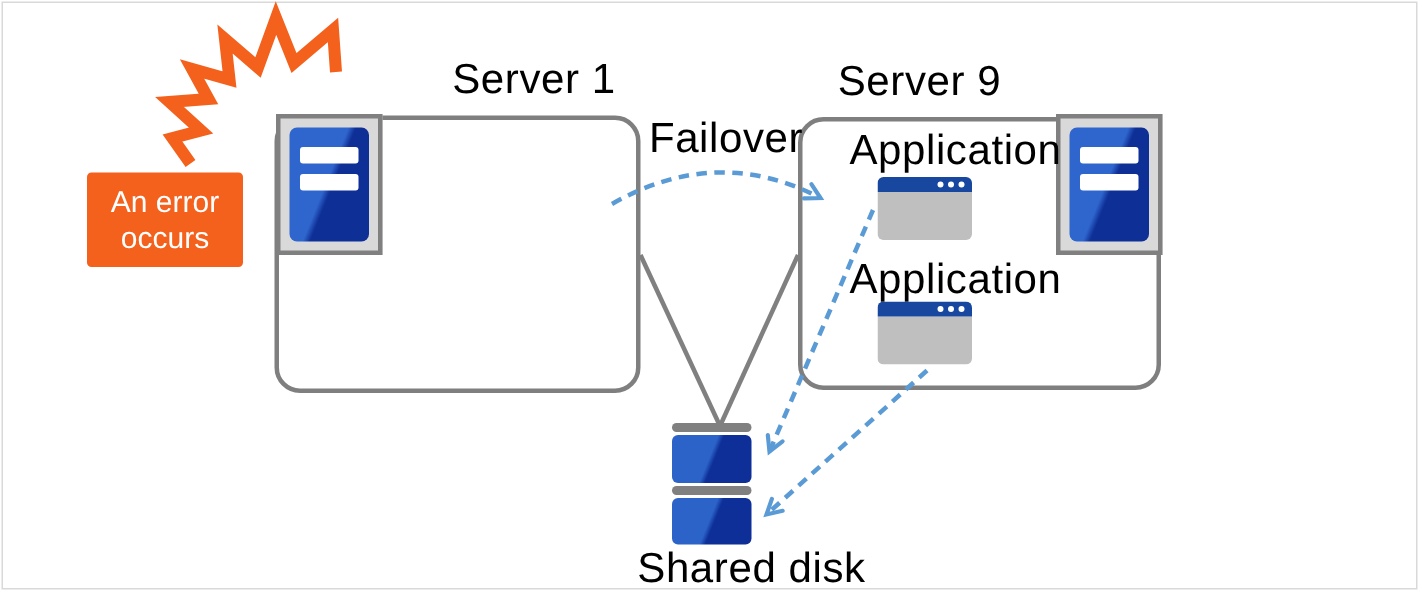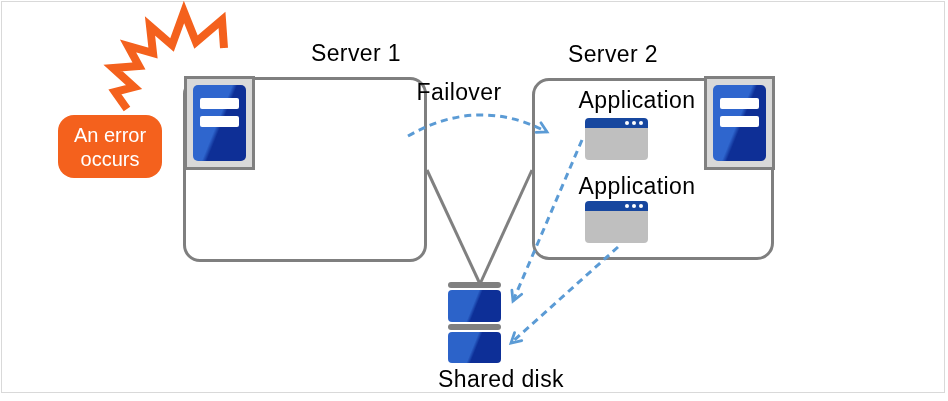--- a/index.html
+++ b/index.html
@@ -22,21 +22,21 @@
     position:relative;width:948px;height:401px;background:#ffffff;
     font-family:"Liberation Sans",sans-serif;overflow:hidden;
   }
   #canvas *{box-sizing:border-box;}
   .frame{
     position:absolute;left:1px;top:1px;width:944px;height:392px;
     border:1px solid var(--frame_gray,#D9D9D9);pointer-events:none;
   }
   .label{
     position:absolute;transform:translateX(-50%);white-space:nowrap;
-    color:var(--label_black,#000);font-size:23px;line-height:20px;letter-spacing:.4px;
+    color:var(--label_black,#000);font-size:28px;line-height:20px;letter-spacing:.4px;
   }
   .server-box{
     position:absolute;border:3px solid var(--box_border_gray,#7F7F7F);
     border-radius:17px;background:transparent;
   }
   #box-s1{left:183px;top:77px;width:244px;height:185px;}
   #box-s2{left:532px;top:78px;width:242px;height:182px;}
   .server-icon{
     position:absolute;width:71px;height:94px;
     background:var(--icon_bg_gray,#D9D9D9);
@@ -44,21 +44,21 @@
   }
   #icon-s1{left:184px;top:76px;}
   #icon-s2{left:704px;top:76px;}
   .tower{
     position:absolute;left:6px;top:6px;width:53px;height:76px;border-radius:5px;
     background:linear-gradient(112deg,var(--tower_light_blue,#2F66CE) 47%,var(--tower_dark_blue,#0E2F96) 53%);
   }
   .slot{position:absolute;left:7px;width:39px;height:11px;background:#fff;border-radius:2px;}
   .slot.s1{top:13px;} .slot.s2{top:31px;}
   .error-box{
-    position:absolute;left:58px;top:115px;width:104px;height:63px;border-radius:16px;
+    position:absolute;left:58px;top:115px;width:104px;height:63px;border-radius:3px;
     background:var(--accent_orange,#F4611D);color:#ffffff;font-size:20px;line-height:24px;
     text-align:center;display:flex;align-items:center;justify-content:flex-start;padding:2px 3px;
   }
   .app-window{position:absolute;width:63px;height:42px;border-radius:4px;overflow:hidden;}
   #win-app1{left:585px;top:118px;} #win-app2{left:585px;top:201px;}
   .app-header{position:relative;width:100%;height:10px;background:var(--app_header_blue,#17479F);}
   .app-body{width:100%;height:32px;background:var(--app_body_gray,#BFBFBF);}
   .dot{position:absolute;top:3px;width:4px;height:4px;border-radius:50%;background:#fff;}
   .dot.d1{right:19px;} .dot.d2{right:12px;} .dot.d3{right:5px;}
   .disk{position:absolute;left:448px;top:282px;width:53px;height:82px;}
@@ -67,35 +67,35 @@
   .disk-body{
     position:absolute;left:0;width:53px;border-radius:4px;
     background:linear-gradient(112deg,var(--disk_light_blue,#2C63C9) 47%,var(--disk_dark_blue,#0D2F97) 53%);
   }
   .disk-body.b1{top:8px;height:32px;} .disk-body.b2{top:50px;height:31px;}
   #overlay{position:absolute;left:0;top:0;width:948px;height:401px;pointer-events:none;}
   .vline{stroke:var(--icon_border_gray,#808080);stroke-width:3;fill:none;}
   .dashline{stroke:var(--dash_blue,#5B9BD5);stroke-width:3;fill:none;stroke-dasharray:7 5;}
   .bolt{stroke:var(--accent_orange,#F4611D);stroke-width:8;fill:none;stroke-miterlimit:8;}
   #t-s1{left:356px;top:43px;} #t-s2{left:613px;top:44px;}
-  #t-failover{left:459px;top:82px;}
+  #t-failover{left:484px;top:82px;}
   #t-app1{left:637px;top:90px;} #t-app2{left:637px;top:176px;}
   #t-disk{left:501px;top:369px;}
 </style>
 </head>
 <body>
 
 <div id="canvas">
   <div class="frame"></div>
 
   <div class="server-box" id="box-s1"></div>
   <div class="server-box" id="box-s2"></div>
 
   <div class="label" id="t-s1">Server 1</div>
-  <div class="label" id="t-s2">Server 2</div>
+  <div class="label" id="t-s2">Server 9</div>
   <div class="label" id="t-failover">Failover</div>
 
   <div class="server-icon" id="icon-s1">
     <div class="tower">
       <div class="slot s1"></div>
       <div class="slot s2"></div>
     </div>
   </div>
   <div class="server-icon" id="icon-s2">
     <div class="tower">

